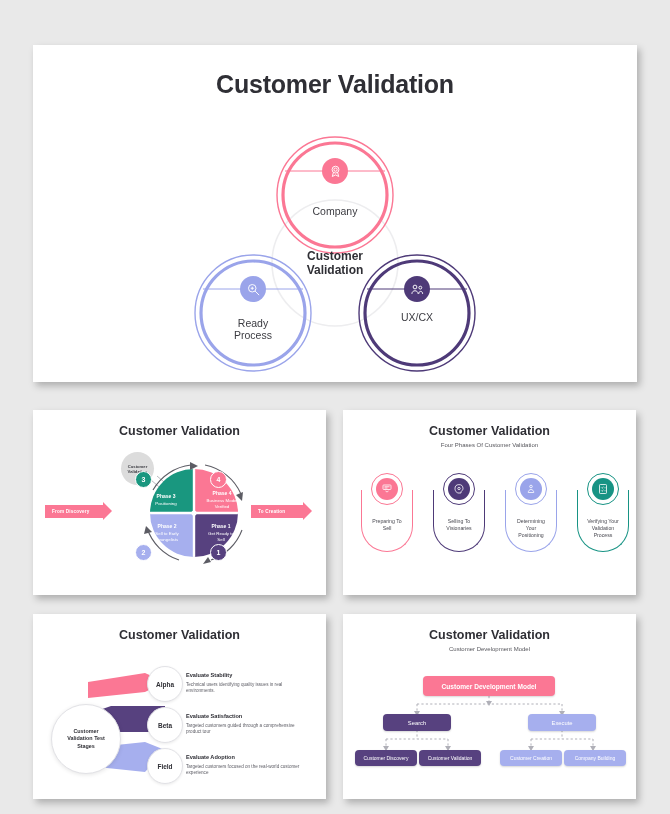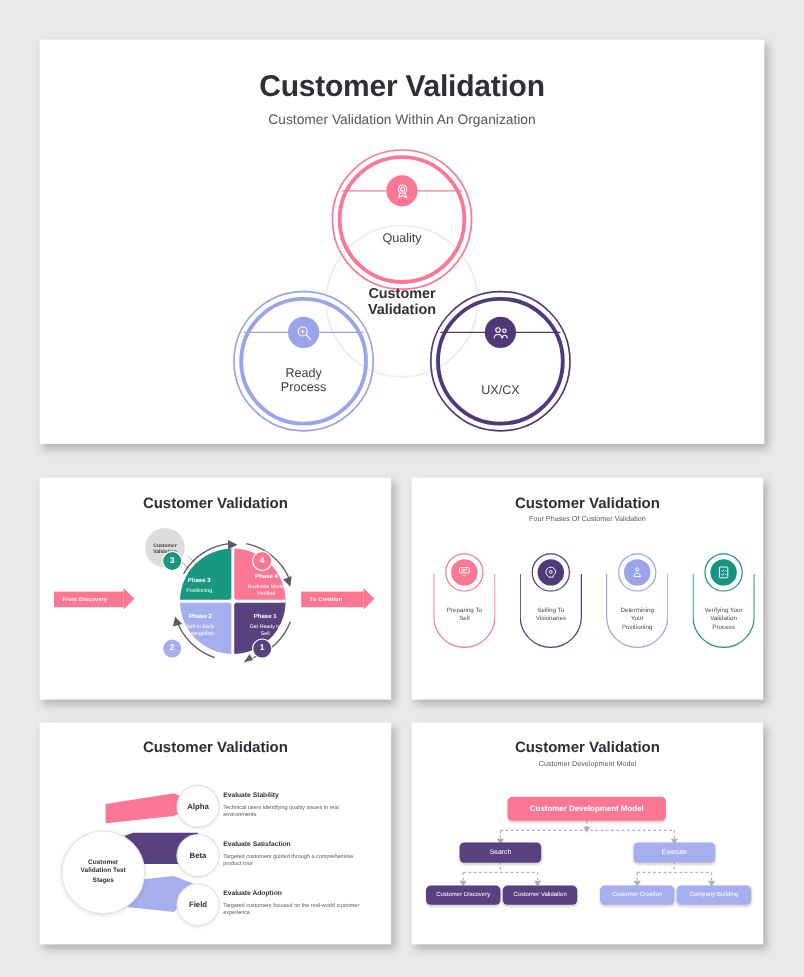--- a/index.html
+++ b/index.html
@@ -9,20 +9,21 @@
     background:#e9e9e9;
     font-family:"Liberation Sans", sans-serif;
     overflow:hidden;
     position:relative;
   }
   .slide{
     position:absolute;
     background:#ffffff;
     box-shadow:3px 4px 7px rgba(0,0,0,.25);
     overflow:hidden;
+    margin-top:12px;
   }
   
   #hero{left:33px;top:33px;width:604px;height:337px;}
   .hero-title{
     position:absolute;left:0;top:25px;width:100%;text-align:center;
     font-size:25px;font-weight:bold;color:#2f2f35;letter-spacing:-.2px;
   }
   .hero-sub{
     position:absolute;left:0;top:61px;width:100%;text-align:center;
     font-size:11.5px;color:#56565c;
@@ -127,21 +128,20 @@
     justify-content:center;color:#fff;text-align:center;
     box-shadow:0 1px 2px rgba(0,0,0,.16);
   }
 </style>
 </head>
 <body>
 
 <div class="slide" id="hero">
 
   <div class="hero-title">Customer Validation</div>
-  <div class="hero-sub">Customer Validation Within An Organization</div>
 
   <div id="venn">
     <svg width="300" height="245" viewBox="0 0 300 245">
 
       <circle cx="150" cy="130" r="63" fill="none" stroke="#ededef" stroke-width="1.6"></circle>
 
       <circle cx="150" cy="62" r="58" fill="none" stroke="#fb7794" stroke-width="1.4"></circle>
       <circle cx="150" cy="62" r="52" fill="none" stroke="#fb7794" stroke-width="3.2"></circle>
       <line x1="100" y1="38" x2="200" y2="38" stroke="#fb7794" stroke-width="1"></line>
 
@@ -175,27 +175,27 @@
       <svg width="15" height="15" viewBox="0 0 24 24" fill="none" stroke="#ffffff" stroke-width="1.5">
         <circle cx="8" cy="8" r="3"></circle>
           <circle cx="16.5" cy="9" r="2.3"></circle>
         <path d="M3 19c0-3 2.3-5 5-5s5 2 5 5"></path>
           <path d="M14 19c0-2.4 1.1-4 3-4s3.2 1.5 3.2 4"></path>
       </svg>
     </div>
 
     
     <div class="vlabel" style="left:110px;top:72px;width:80px;">
-      <span>Quality</span>
+      <span>Company</span>
     </div>
     <div class="vlabel" style="left:28px;top:184px;width:80px;">
       <div>Ready</div>
       <div>Process</div>
     </div>
-    <div class="vlabel" style="left:192px;top:198px;width:80px;">
+    <div class="vlabel" style="left:192px;top:178px;width:80px;">
       <span>UX/CX</span>
     </div>
 
     <div class="center-label" style="left:105px;top:116px;width:90px;">
       <div>Customer</div>
       <div>Validation</div>
     </div>
   </div>
 </div>
 

